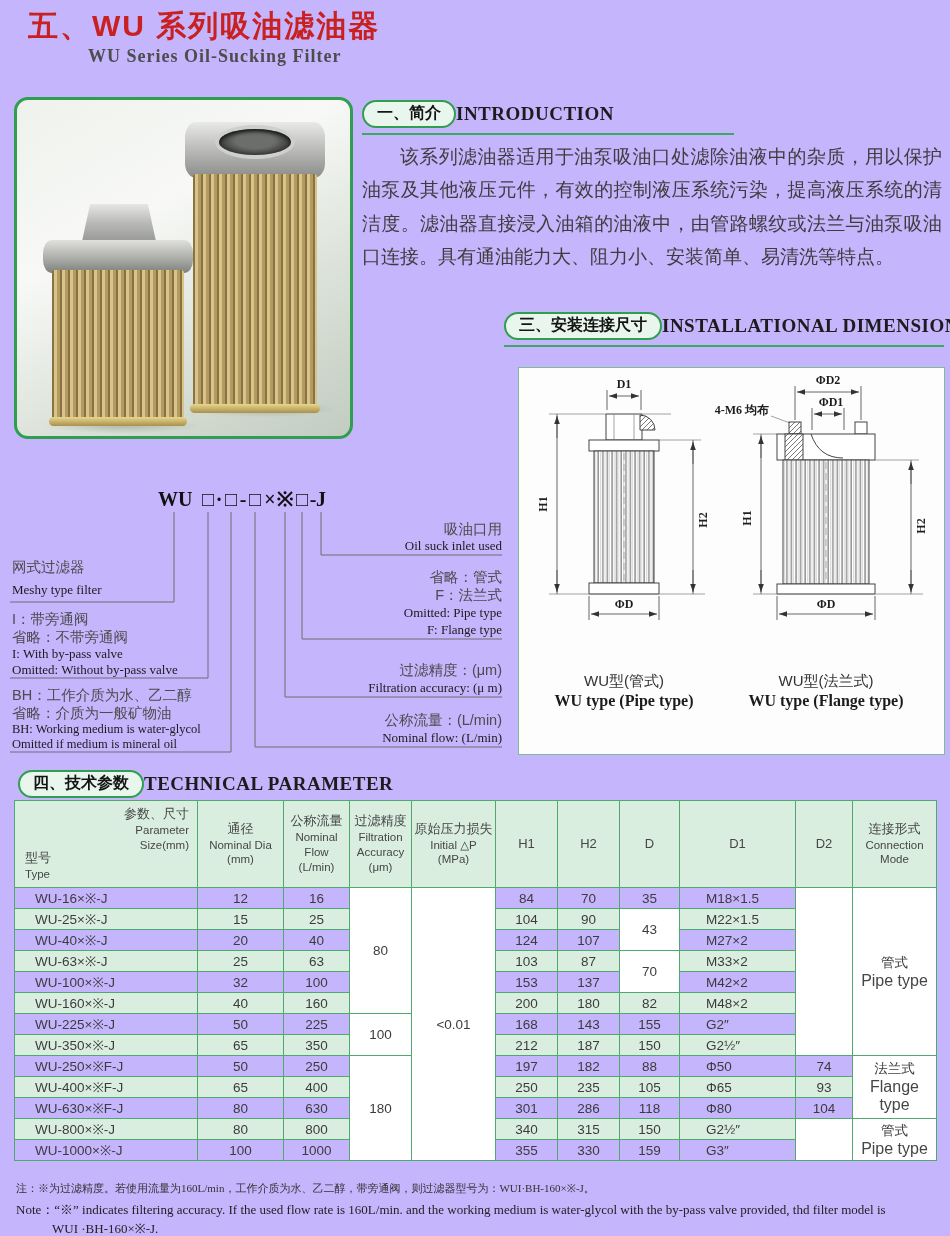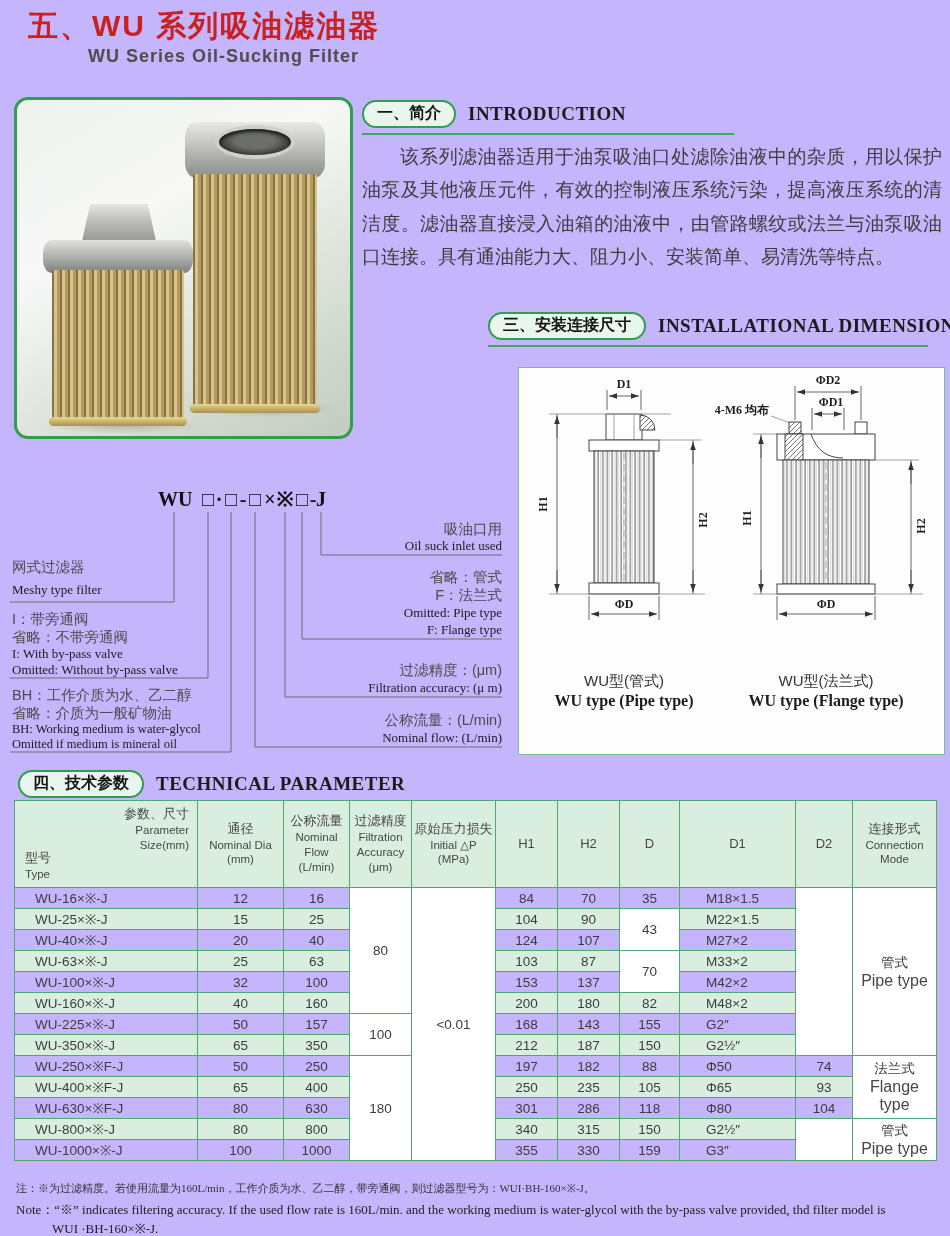--- a/index.html
+++ b/index.html
@@ -3,32 +3,32 @@
 <meta charset="utf-8">
 <style>
   html,body{margin:0;padding:0;background:#ffffff;}
   .page{position:relative;width:950px;height:1236px;background:#c4b5fd;overflow:hidden;
         font-family:"Liberation Sans",sans-serif;}
 
   
   .title-zh{position:absolute;left:28px;top:6px;font-size:30px;font-weight:bold;
             color:#c92121;letter-spacing:2px;}
   .title-en{position:absolute;left:88px;top:46px;font-size:18px;font-weight:bold;
-            color:#4d4d4d;font-family:Liberation Sans, sans-serif;letter-spacing:1px;}
-
-  
-  .sec{position:absolute;display:flex;align-items:center;gap:12px;
+            color:#4d4d4d;font-family:Liberation Serif, serif;letter-spacing:1px;}
+
+  
+  .sec{position:absolute;display:flex;align-items:center;gap:0;
        border-bottom:2px solid #3fa860;padding-bottom:5px;}
   .sec .pill{border:2px solid #2f9e4e;border-radius:16px;background:#e9f6ed;
              padding:1px 13px 2px;font-size:16px;font-weight:bold;color:#141414;
              white-space:nowrap;}
   .sec .sen{font-family:"Liberation Serif",serif;font-weight:bold;font-size:19px;
             color:#1c1c1c;white-space:nowrap;letter-spacing:0.5px;}
   .sec-intro{left:362px;top:100px;width:372px;}
-  .sec-install{left:488px;top:312px;width:440px;}
+  .sec-install{left:504px;top:312px;width:440px;}
   .sec-type{left:18px;top:448px;width:336px;}
   .sec-tech{left:18px;top:770px;width:392px;}
 
   
   .photo{position:absolute;left:14px;top:97px;width:333px;height:336px;
          border:3px solid #2f9e4e;border-radius:14px;overflow:hidden;
          background:linear-gradient(150deg,#eef1ec 0%,#f8f9f7 35%,#dde3da 65%,#c2ccc1 100%);}
   .photo *{position:absolute;}
   .sh{background:radial-gradient(ellipse at 50% 50%,rgba(50,60,50,.22),transparent 65%);}
   .f-small{left:26px;top:104px;width:150px;height:228px;}
@@ -430,21 +430,21 @@
           <td>40</td>
           <td>160</td>
           <td>200</td>
           <td>180</td>
           <td>82</td>
           <td class="c-d1">M48×2</td>
         </tr>
         <tr class="row-w">
           <td class="c-type">WU-225×※-J</td>
           <td>50</td>
-          <td>157</td>
+          <td>225</td>
           <td rowspan="2" class="merged">100</td>
           <td>168</td>
           <td>143</td>
           <td>155</td>
           <td class="c-d1">G2″</td>
         </tr>
         <tr class="row-g">
           <td class="c-type">WU-350×※-J</td>
           <td>65</td>
           <td>350</td>

